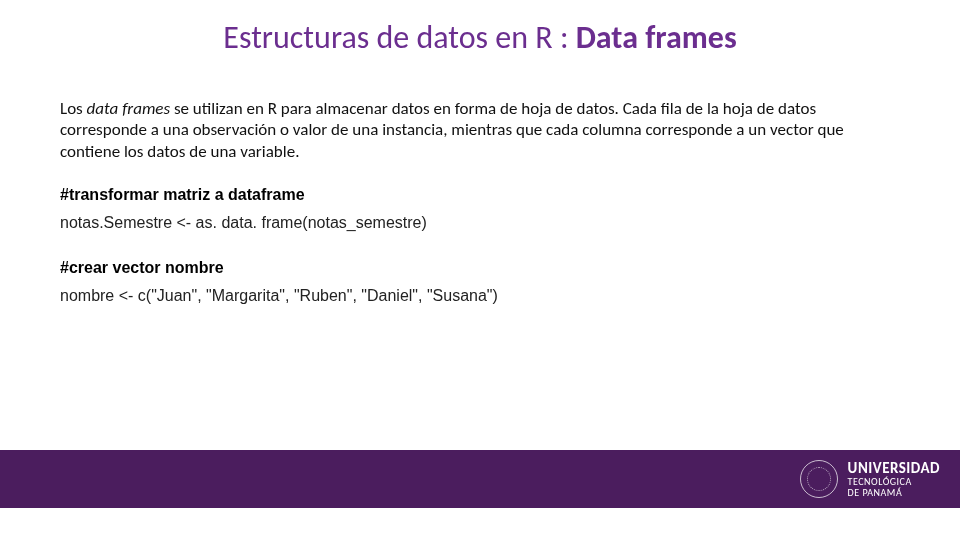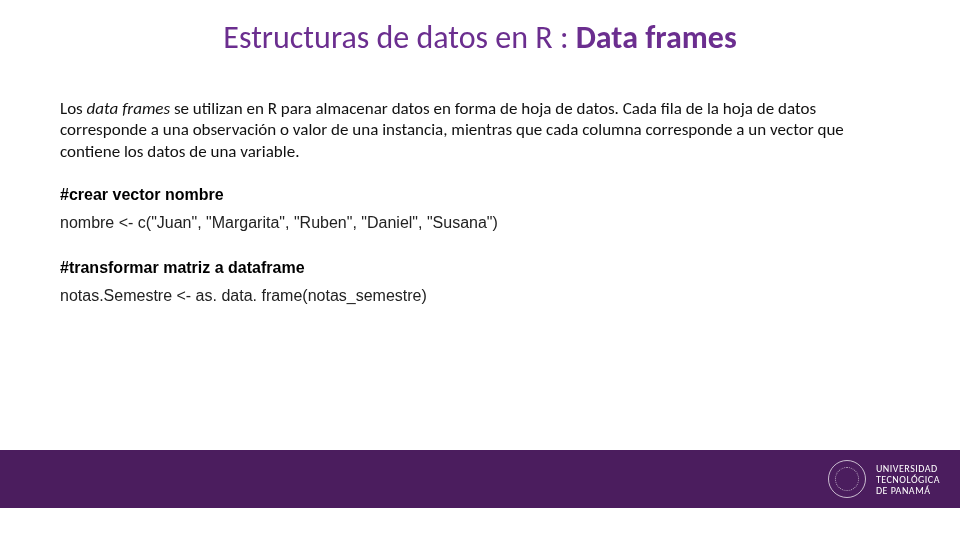--- a/index.html
+++ b/index.html
@@ -69,45 +69,45 @@
     border-radius: 50%;
   }
   .logo-text {
     color: #fff;
     font-size: 10px;
     line-height: 1.1;
     letter-spacing: 0.5px;
     font-weight: 400;
     text-align: left;
   }
-  .logo-text .uni { font-weight: 400; font-size: 10px; }
+  .logo-text .uni { font-weight: 700; font-size: 15px; }
 </style>
 </head>
 <body>
 
 <div class="slide">
 
   <h1 class="title">
     <span>Estructuras de datos en R : </span><span class="bold">Data frames</span>
   </h1>
 
   <div class="body">
 
     <p class="intro">
       <span>Los </span><span class="em">data frames</span><span> se utilizan en R para almacenar datos en forma de hoja de datos. Cada fila de la hoja de datos corresponde a una observación o valor de una instancia, mientras que cada columna corresponde a un vector que contiene los datos de una variable.</span>
     </p>
 
     <div class="codeblock">
-      <div class="comment">#crear vector nombre</div>
-      <div class="code">nombre &lt;- c("Juan", "Margarita", "Ruben", "Daniel", "Susana")</div>
+      <div class="comment">#transformar  matriz a dataframe</div>
+      <div class="code">notas.Semestre &lt;- as. data. frame(notas_semestre)</div>
     </div>
 
     <div class="codeblock">
-      <div class="comment">#transformar  matriz a dataframe</div>
-      <div class="code">notas.Semestre &lt;- as. data. frame(notas_semestre)</div>
+      <div class="comment">#crear vector nombre</div>
+      <div class="code">nombre &lt;- c("Juan", "Margarita", "Ruben", "Daniel", "Susana")</div>
     </div>
 
     <div class="codeblock">
     </div>
 
   </div>
 
   <div class="footer">
     <div class="logo-seal"></div>
     <div class="logo-text">

